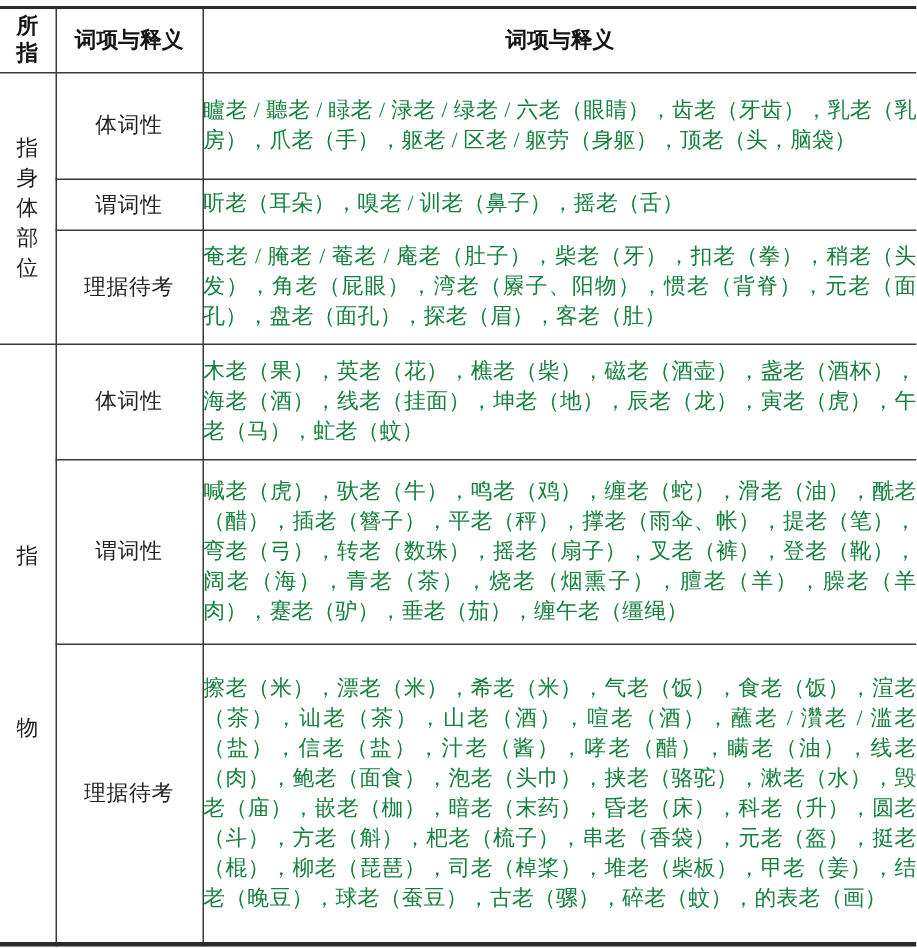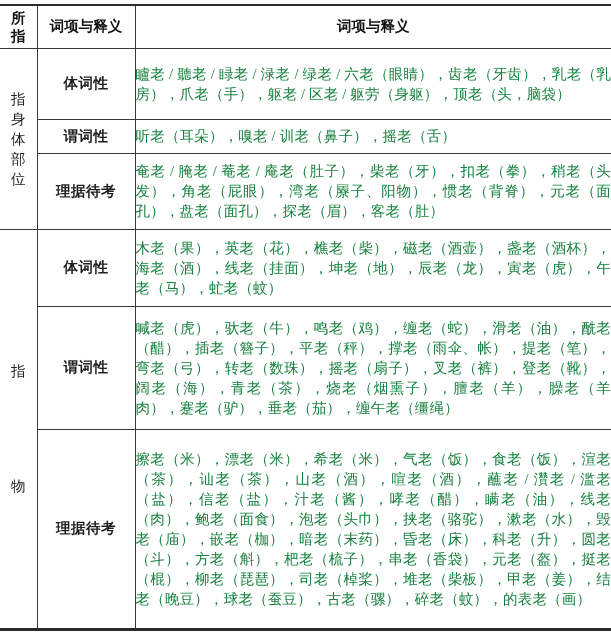--- a/index.html
+++ b/index.html
@@ -34,21 +34,20 @@
     vertical-align: middle;
     color: #141414;
   }
   th .vchars span { display: block; line-height: 18px; }
   .type-cell {
     text-align: center;
     vertical-align: middle;
     font-size: 14.5px;
     letter-spacing: 0.5px;
     color: #1f1f1f;
-    font-weight: bold;
   }
   .items-cell {
     vertical-align: middle;
     padding: 7px 6px 7px 8px;
     font-size: 14.5px;
     line-height: 20px;
     text-align: justify;
     letter-spacing: 0.2px;
     color: #15803d;
   }

